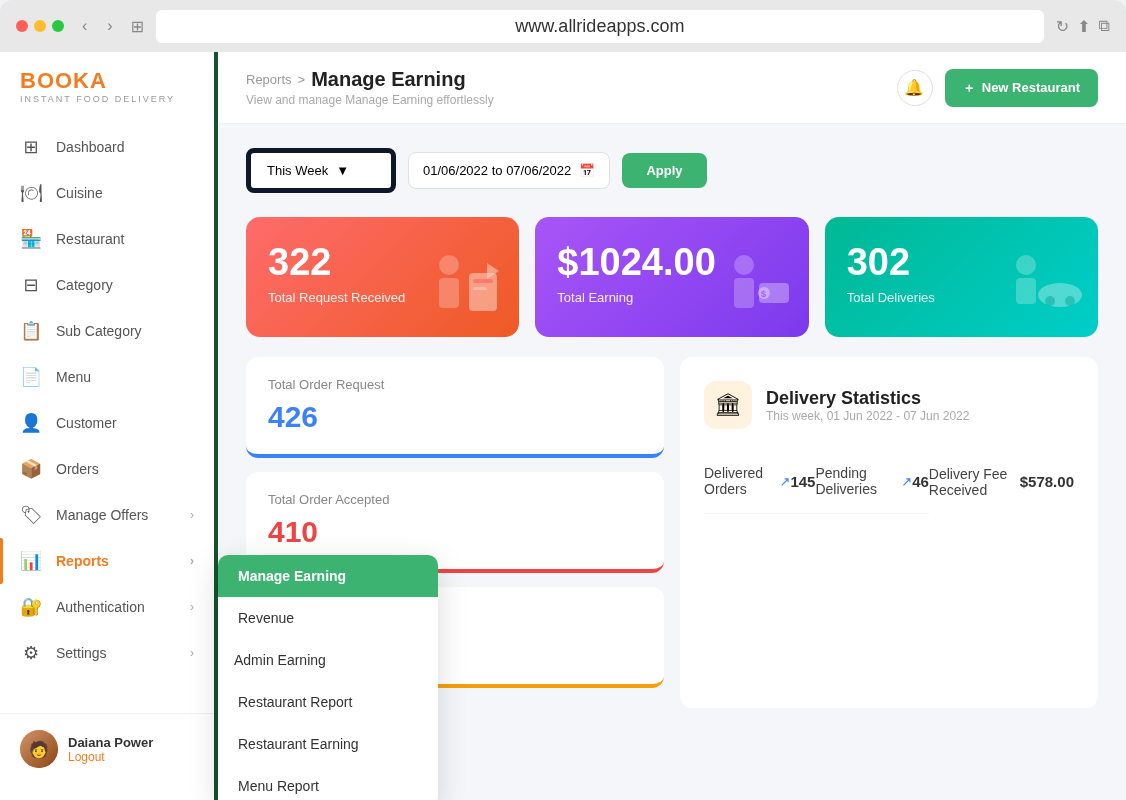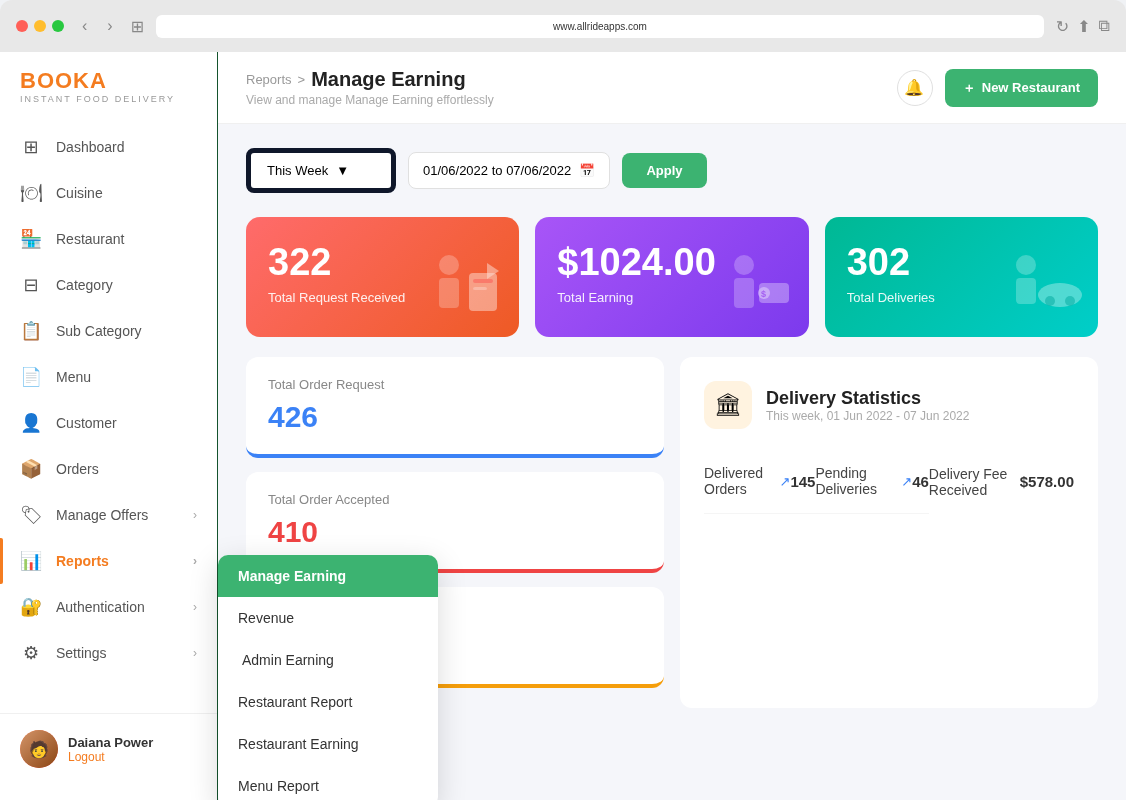--- a/index.html
+++ b/index.html
@@ -21,39 +21,39 @@
     .dot-yellow { background: #ffbd2e; }
     .dot-green { background: #28c840; }
     .browser-nav { display: flex; gap: 8px; }
     .nav-btn { background: none; border: none; font-size: 16px; color: #888; cursor: pointer; padding: 4px 6px; }
     .sidebar-toggle { background: none; border: none; font-size: 16px; color: #888; cursor: pointer; }
     .address-bar {
       flex: 1;
       background: white;
       border-radius: 6px;
       padding: 6px 12px;
-      font-size: 10px;
+      font-size: 18px;
       color: #333;
       text-align: center;
     }
     .browser-actions { display: flex; gap: 8px; }
     .action-btn { background: none; border: none; font-size: 16px; color: #888; cursor: pointer; }
 
     
     .app-container {
       display: flex;
       height: 748px;
       background: white;
     }
 
     
     .sidebar {
       width: 218px;
       background: white;
-      border-right: 1px solid #14532d;
+      border-right: 4px solid #14532d;
       display: flex;
       flex-direction: column;
       padding: 16px 0;
       flex-shrink: 0;
     }
     .logo-area {
       padding: 0 20px 20px;
     }
     .logo-text { font-size: 22px; font-weight: 800; color: #f47c20; letter-spacing: 1px; }
     .logo-sub { font-size: 9px; color: #999; letter-spacing: 2px; text-transform: uppercase; }
@@ -458,20 +458,20 @@
           </div>
         </div>
 
       </div>
     </div>
   </div>
 
   <div style="position:absolute; left:218px; top:555px; background:white; border-radius:10px; box-shadow:0 8px 30px rgba(0,0,0,0.15); width:220px; z-index:100; overflow:hidden;">
     <div style="background:#3cb371; color:white; font-weight:600; padding:13px 20px; font-size:14px; cursor:pointer;">Manage Earning</div>
     <div style="padding:13px 20px; font-size:14px; color:#333; cursor:pointer;">Revenue</div>
-    <div style="padding:13px 24px; font-size:14px; color:#333; cursor:pointer;">Admin Earning</div>
+    <div style="padding:13px 16px; font-size:14px; color:#333; cursor:pointer;">Admin Earning</div>
     <div style="padding:13px 20px; font-size:14px; color:#333; cursor:pointer;">Restaurant Report</div>
     <div style="padding:13px 20px; font-size:14px; color:#333; cursor:pointer;">Restaurant Earning</div>
     <div style="padding:13px 20px; font-size:14px; color:#333; cursor:pointer;">Menu Report</div>
 
   </div>
 
 </div>
 
 </body></html>

